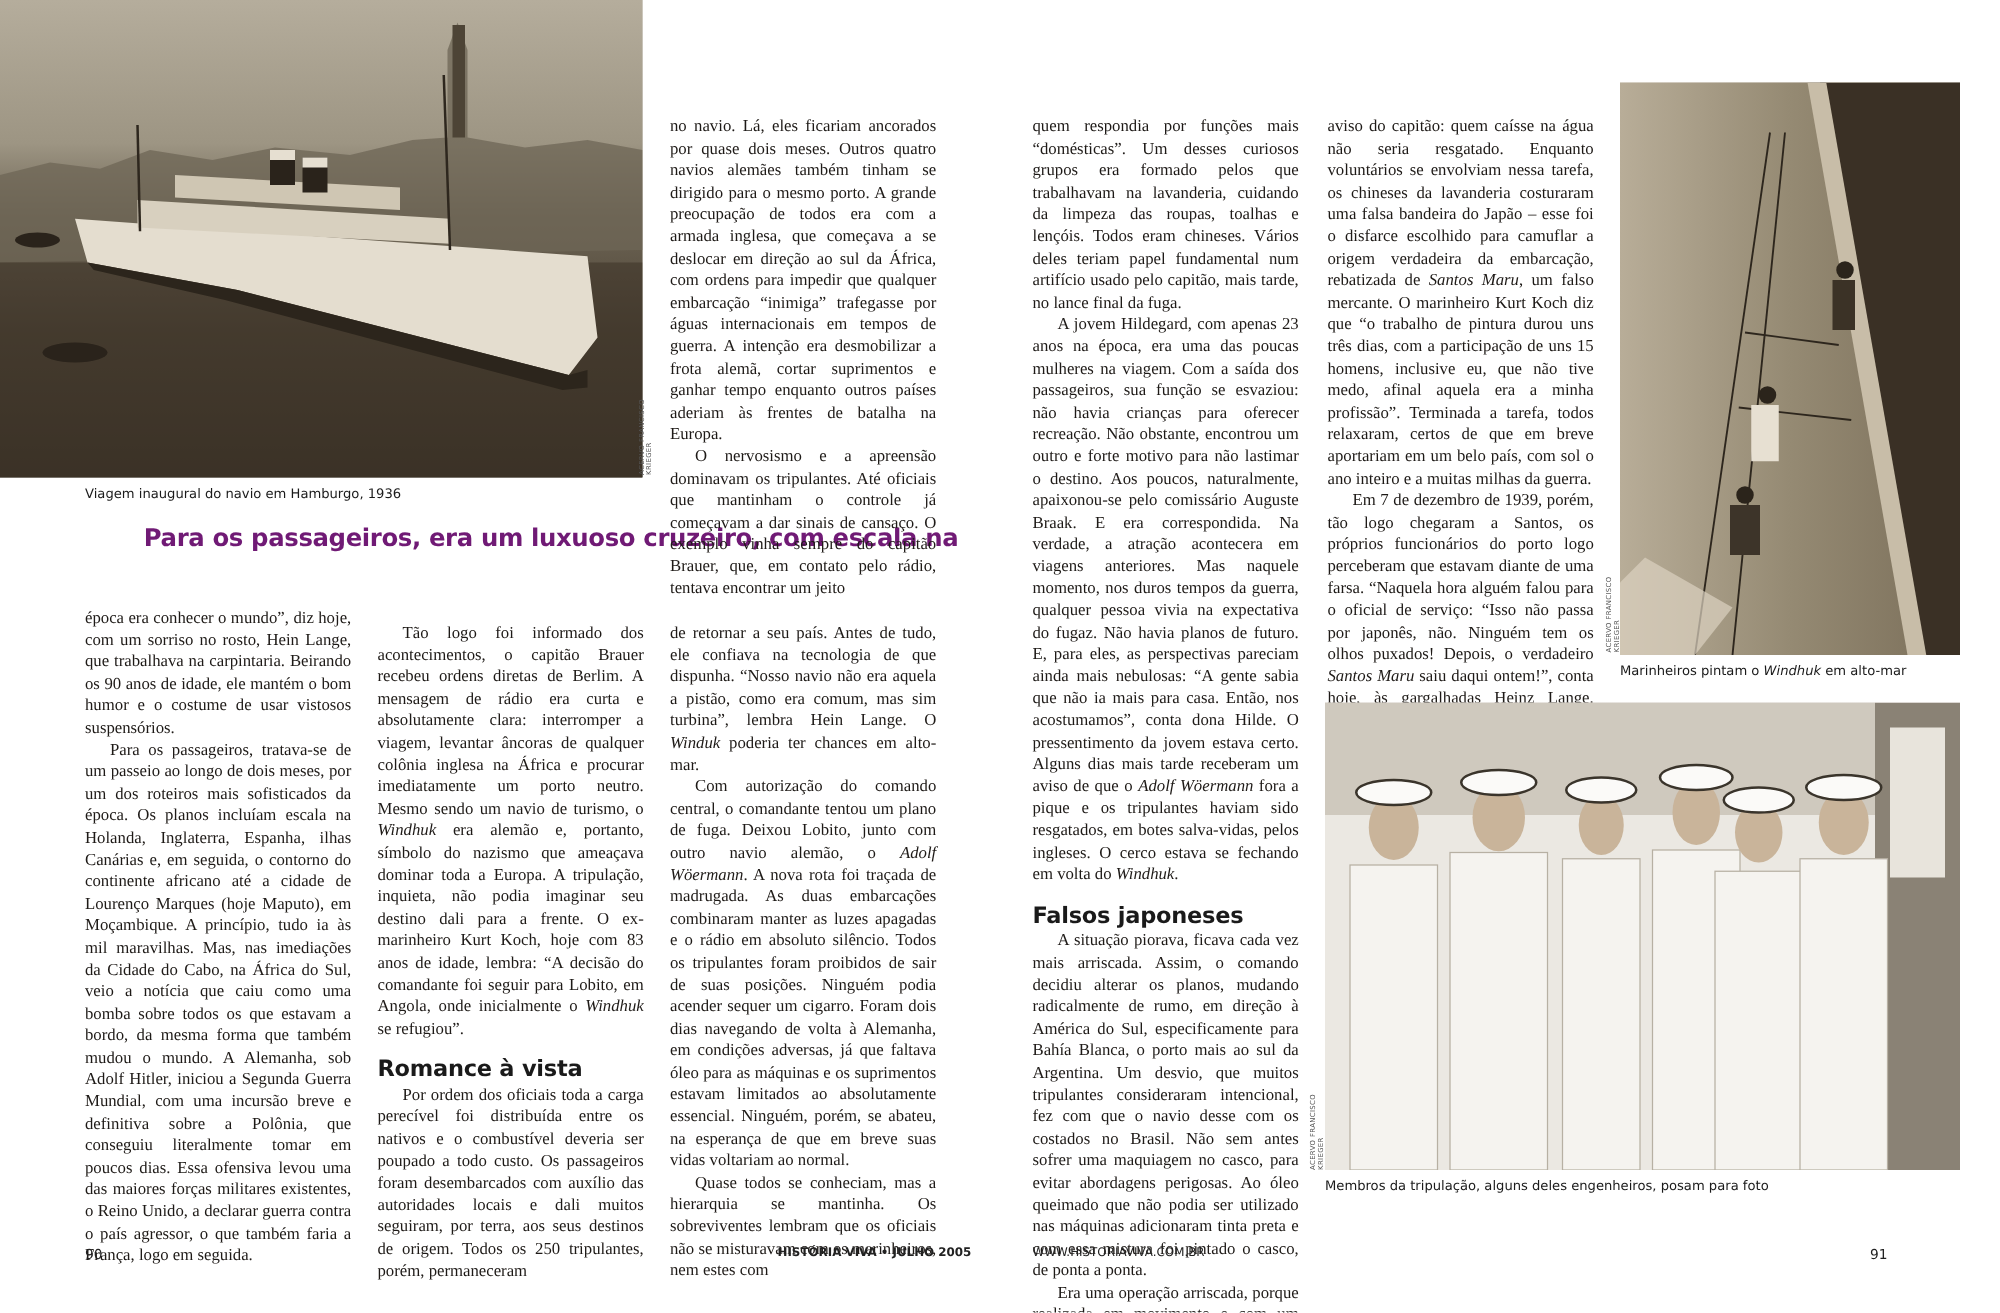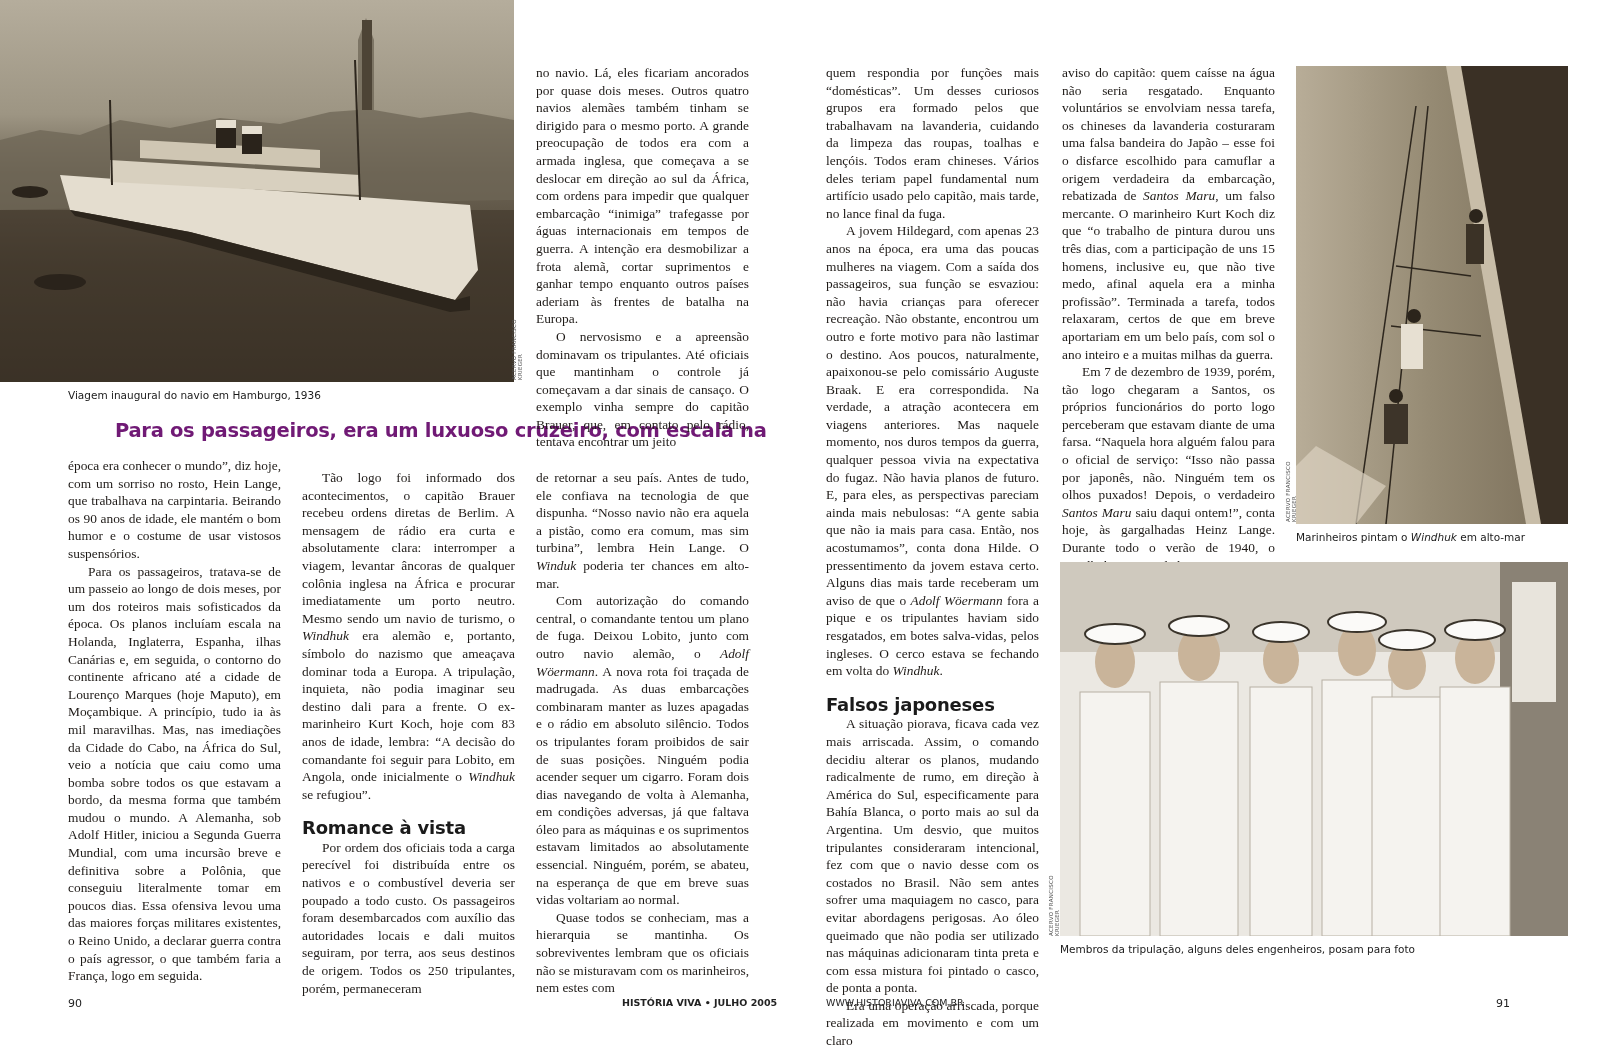--- a/index.html
+++ b/index.html
@@ -1,20 +1,20 @@
 <!DOCTYPE html>
 <html><head>
 <meta charset="utf-8">
 <style>
   html, body { margin:0; padding:0; }
   body { width:1600px; height:1050px; background:#ffffff; position:relative; overflow:hidden; font-family:"DejaVu Serif", serif; }
   .page { position:absolute; top:0; height:1050px; background:#fff; }
   #left-page { left:0; width:800px; }
   #right-page { left:800px; width:800px; }
-  .col { position:absolute; font-family:"Liberation Serif", serif; font-size:13.4px; line-height:17.6px; color:#1e1a17; text-align:justify; }
+  .col { position:absolute; font-family:"Liberation Serif", serif; font-size:13.4px; line-height:17.6px; color:#1e1a17; text-align:justify;margin-top:28px; }
   .col p { margin:0; }
   .col p.indent { text-indent:20px; }
   .col i { }
   .subhead { font-family:"DejaVu Sans", sans-serif; font-weight:bold; font-size:18px; color:#1a1a1a; margin:16px 0 2px 0; letter-spacing:-0.2px; }
   .caption { position:absolute; font-family:"DejaVu Sans", sans-serif; font-size:10.5px; color:#1a1a1a; }
   .credit { position:absolute; font-family:"DejaVu Sans", sans-serif; font-size:5.5px; color:#555; writing-mode:vertical-rl; transform:rotate(180deg); letter-spacing:0.3px; }
   .pullquote { position:absolute; left:115px; top:418px; width:700px; font-family:"DejaVu Sans", sans-serif; font-weight:bold; font-size:19.5px; line-height:26px; color:#701a75; letter-spacing:-0.3px; }
   .folio { position:absolute; top:997px; font-family:"DejaVu Sans", sans-serif; font-size:11px; color:#222; }
   .photo { position:absolute; overflow:hidden; }
   #photo-ship { left:0; top:0; width:514px; height:382px; background:linear-gradient(180deg,#aca594 0%,#8f8776 30%,#6e6555 55%,#4a4133 75%,#3a3226 100%); }

